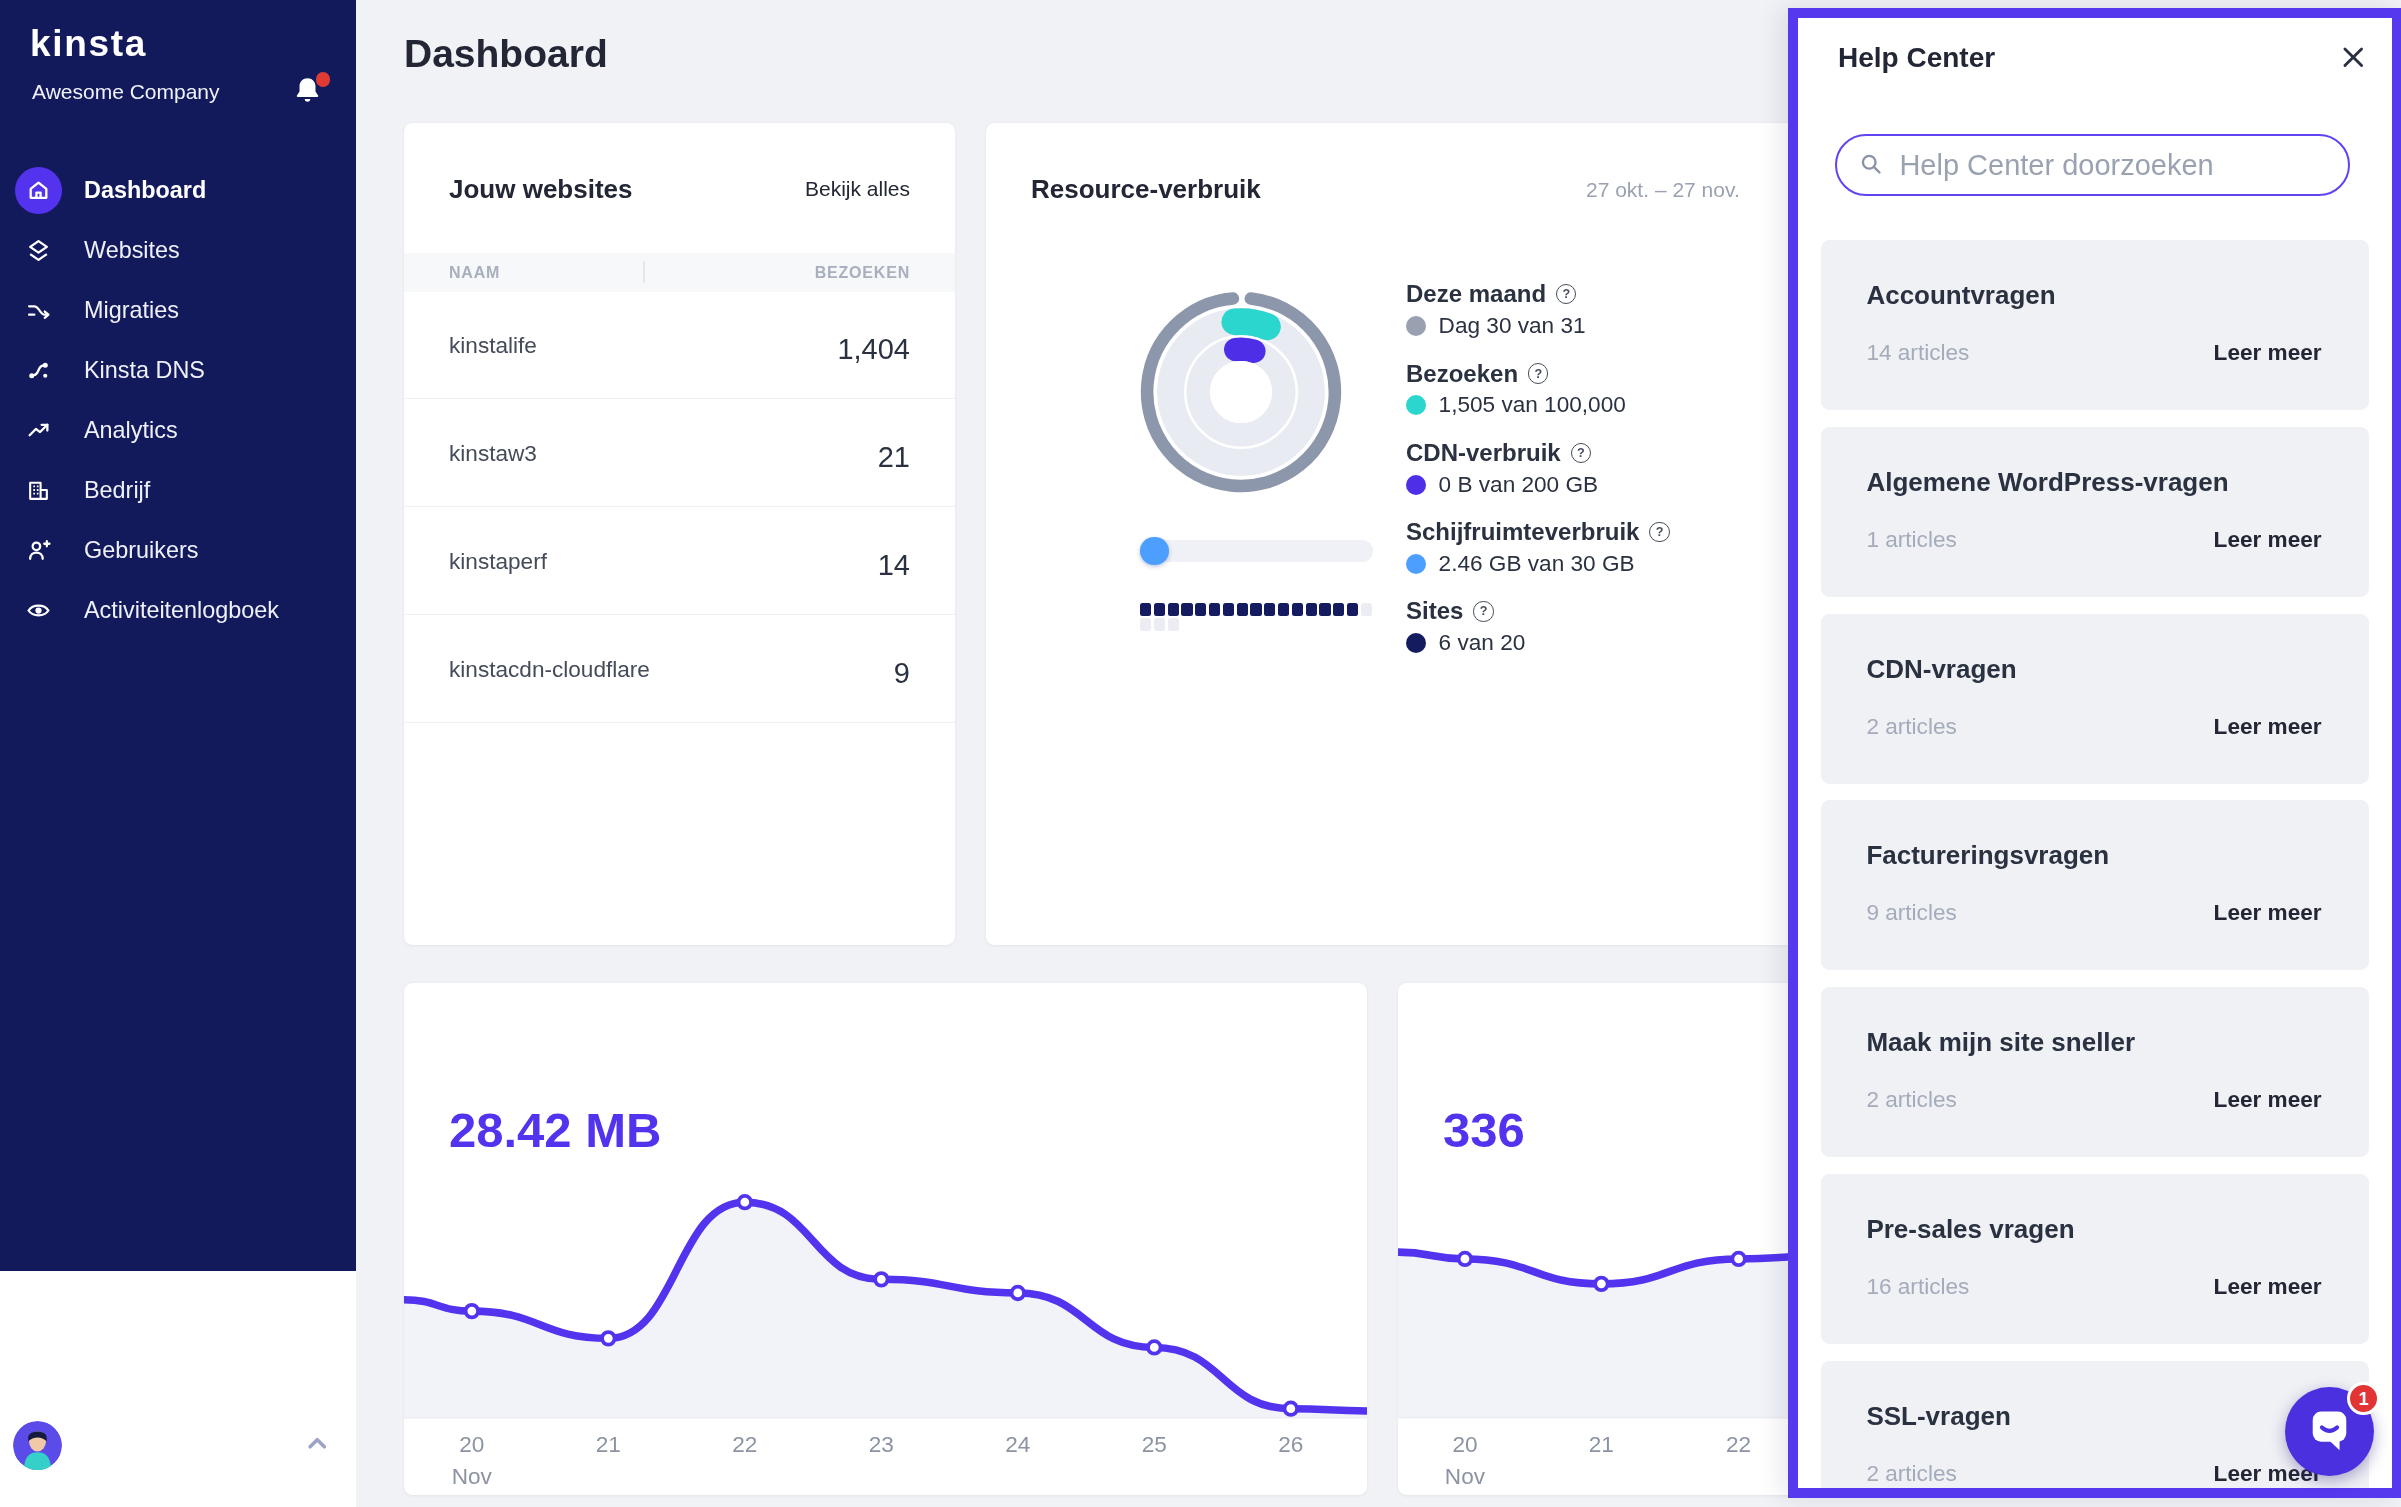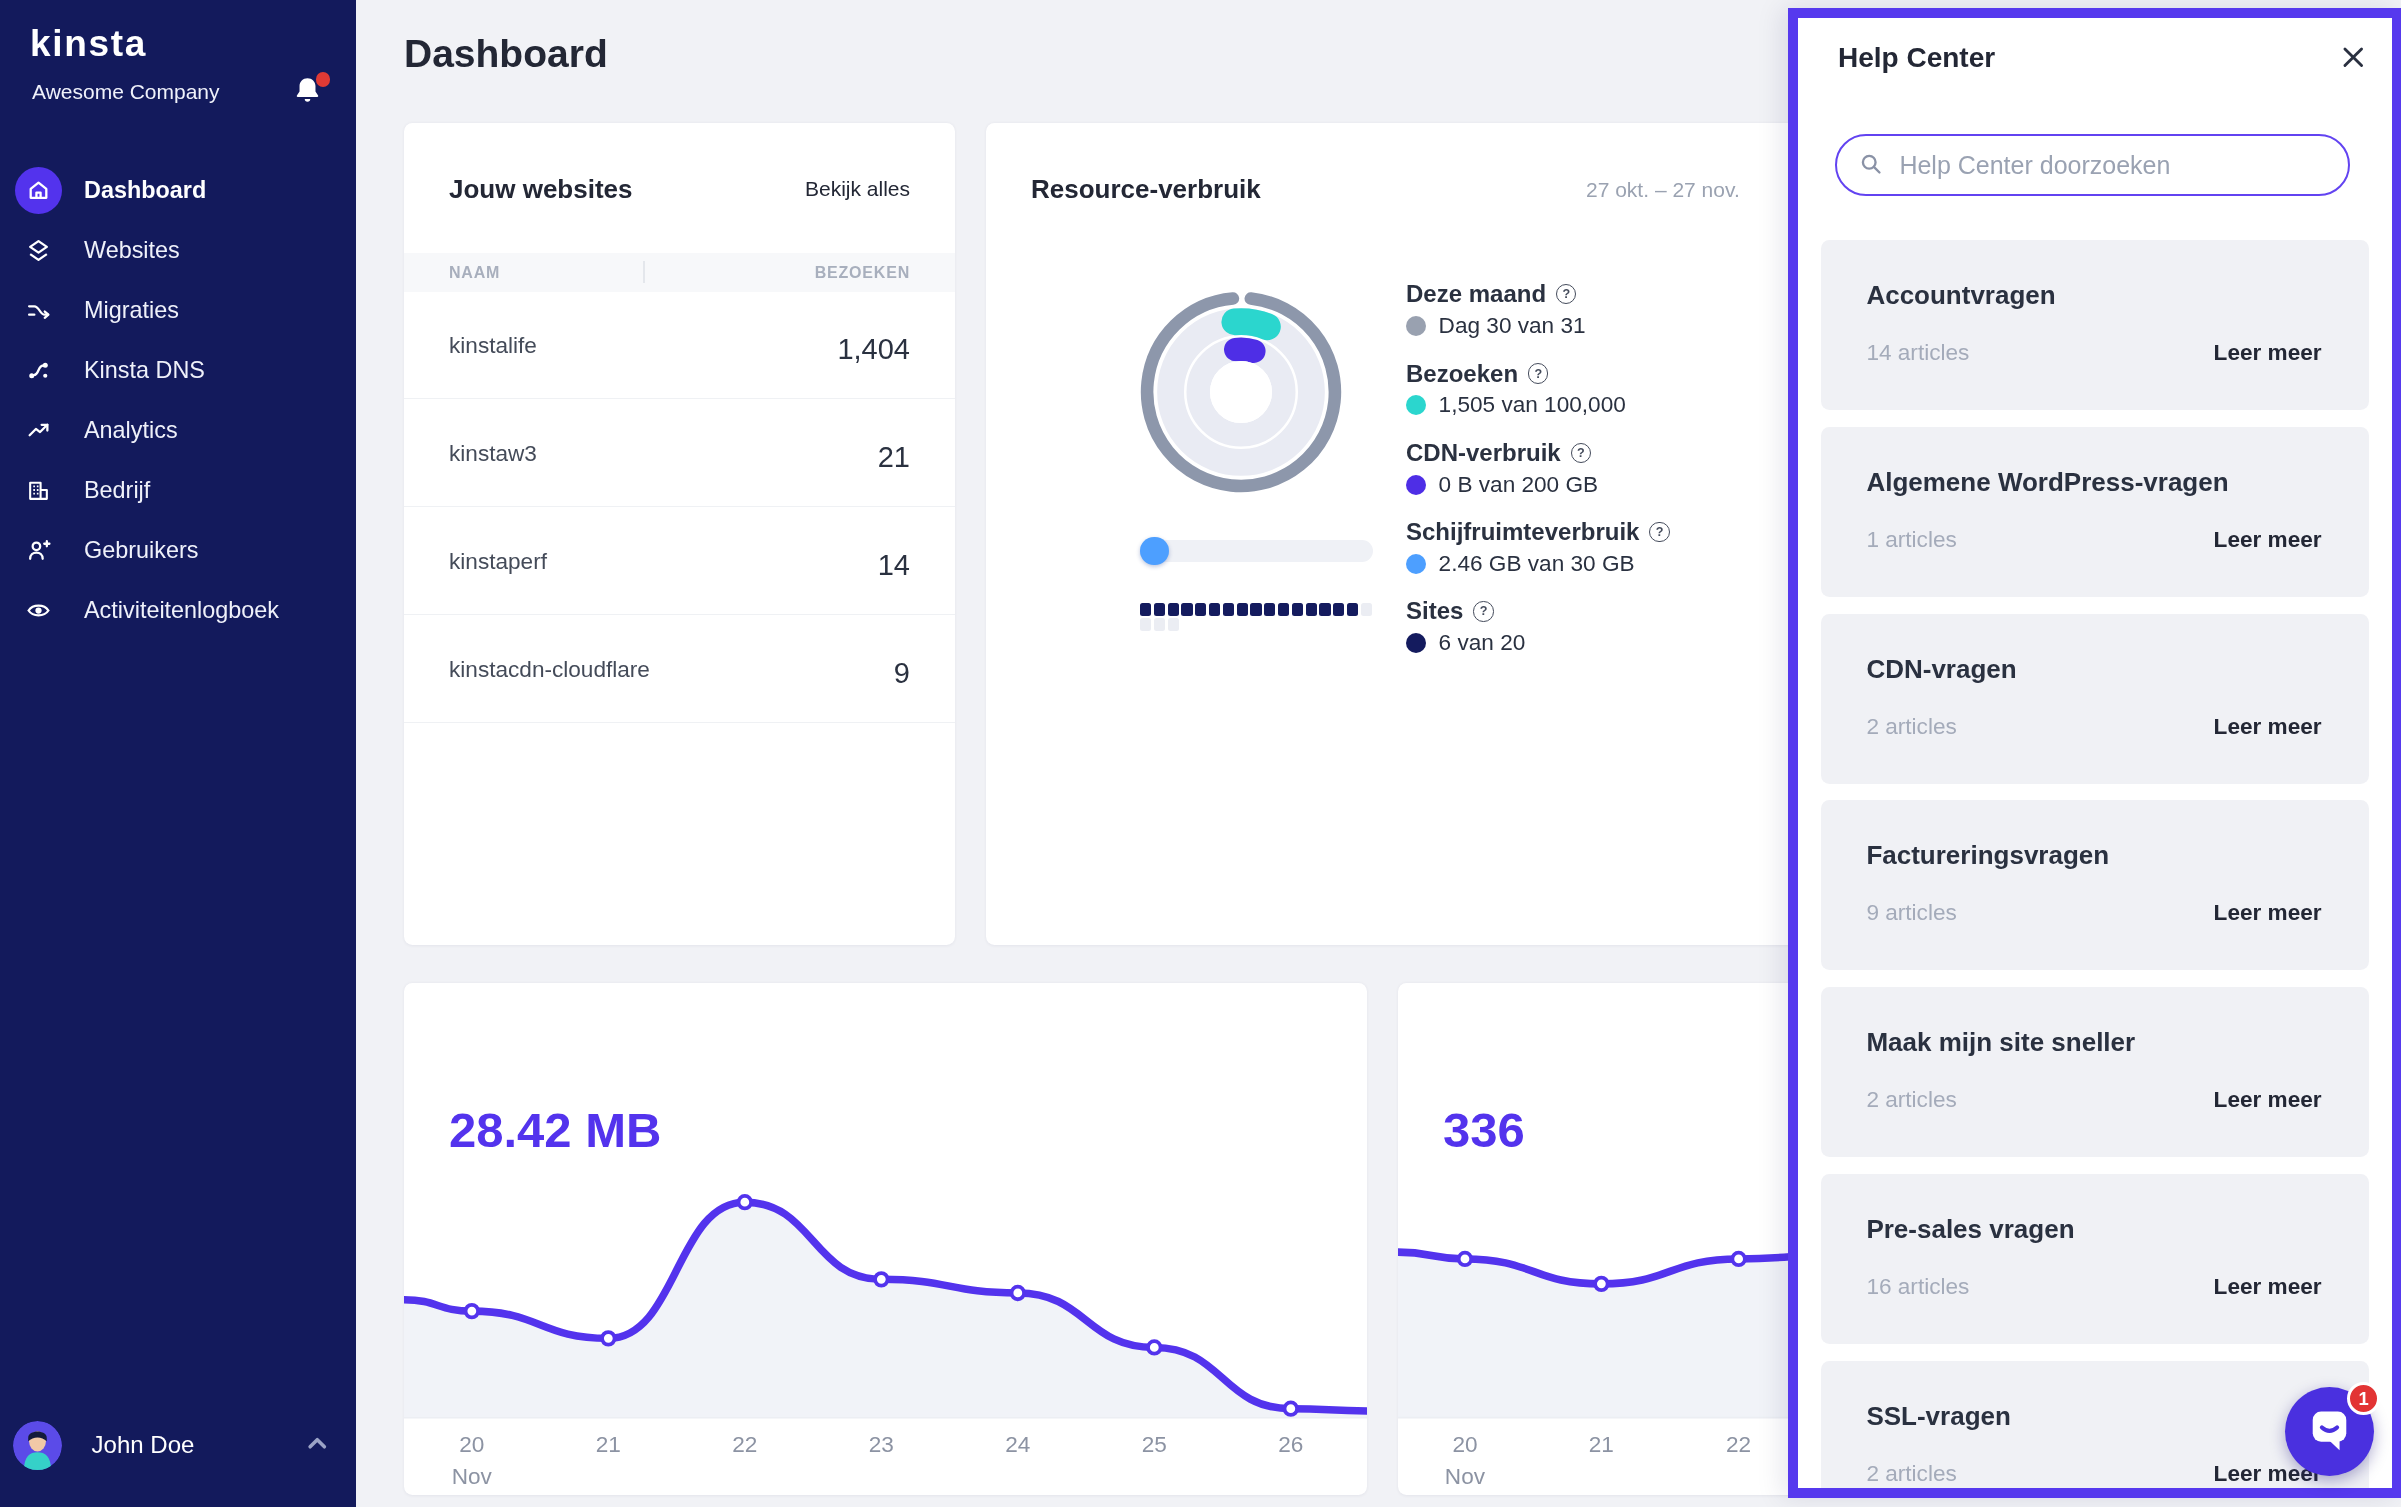--- a/index.html
+++ b/index.html
@@ -1,19 +1,19 @@
 <!DOCTYPE html>
 <html style="font-size:13.4px"><head>
 <meta charset="utf-8">
 <style>
   html,body{margin:0;padding:0;background:#fff;}
   body{width:2401px;height:1507px;position:relative;overflow:hidden;
        font-family:"Liberation Sans","DejaVu Sans",sans-serif;color:#232735;}
   
-  .sidebar{position:absolute;left:0;top:0;width:356px;height:1507px;background:#131A5C;z-index:5;}
+  .sidebar{position:absolute;left:0;top:0;width:356px;height:1271px;background:#131A5C;z-index:5;}
   .logo{position:absolute;left:30px;top:23.4px;font-size:37px;font-weight:800;color:#fff;letter-spacing:1.7px;}
   .company{position:absolute;left:32px;top:80px;font-size:21px;color:#F0F2FB;}
   .bell-wrap{position:absolute;left:291px;top:74px;width:40px;height:40px;cursor:pointer;}
   .bell-dot{position:absolute;left:25px;top:-1.7px;width:14.2px;height:14.2px;border-radius:50%;background:#E03A35;}
   nav{position:absolute;left:0;top:160px;width:356px;}
   .nav-item{height:60px;display:flex;align-items:center;padding-left:15px;cursor:pointer;}
   .nav-icon{width:47px;height:47px;border-radius:50%;display:flex;align-items:center;justify-content:center;flex:none;}
   .nav-item.active .nav-icon{background:#5333ED;}
   .nav-label{margin-left:22px;font-size:23.4px;color:#EFF1FA;font-weight:500;}
   .nav-item.active .nav-label{font-weight:700;color:#fff;}
@@ -60,21 +60,21 @@
   #card-visits{left:1042px;top:983px;width:703px;height:512px;}
   .big-num{position:absolute;left:45px;top:119px;font-size:49px;font-weight:800;color:#5333ED;}
   .line-svg{position:absolute;left:0;top:0;}
   
   .help-panel{position:absolute;left:1788px;top:8.4px;width:614px;height:1490px;background:#fff;
               border:10px solid #5639EE;box-sizing:border-box;z-index:50;box-shadow:-6.7px 0 25px rgba(20,20,70,.10);}
   .hp-title{position:absolute;left:40px;top:23.4px;font-size:28px;font-weight:800;color:#232735;}
   .hp-close{position:absolute;right:22px;top:23.4px;width:33px;height:33px;cursor:pointer;display:flex;align-items:center;justify-content:center;}
   .hp-search{position:absolute;left:37px;right:42px;top:116px;height:62px;border:2.5px solid #6243F1;border-radius:33px;
              background:#fff;display:flex;align-items:center;padding:0 22px;box-sizing:border-box;}
-  .hp-search input{border:none;outline:none;flex:1;font-size:25px;color:#232735;margin-left:15px;font-family:inherit;background:transparent;}
+  .hp-search input{border:none;outline:none;flex:1;font-size:29px;color:#232735;margin-left:15px;font-family:inherit;background:transparent;}
   .hp-search input::placeholder{color:#9AA2B2;}
   .hp-cards{position:absolute;left:23.4px;right:23.4px;top:222px;bottom:0;overflow:hidden;}
   .hp-card{position:relative;height:170px;border-radius:8.4px;background:#F0F1F5;margin-bottom:16.7px;cursor:pointer;}
   .hpc-title{position:absolute;left:45px;top:40px;font-size:26px;font-weight:800;color:#2A3140;}
   .hpc-meta{position:absolute;left:45px;top:100px;font-size:22.6px;color:#A4ABBA;}
   .hpc-link{position:absolute;right:47px;top:100px;font-size:22.6px;font-weight:700;color:#232735;}
   
   .chat-bubble{position:absolute;left:2285px;top:1387px;width:89px;height:89px;border-radius:50%;background:#4A30DF;
                z-index:60;display:flex;align-items:center;justify-content:center;cursor:pointer;box-shadow:0 5px 15px rgba(30,20,120,.35);}
   .chat-badge{position:absolute;left:62px;top:-5px;width:33px;height:33px;border-radius:50%;background:#E23434;border:3.3px solid #fff;

